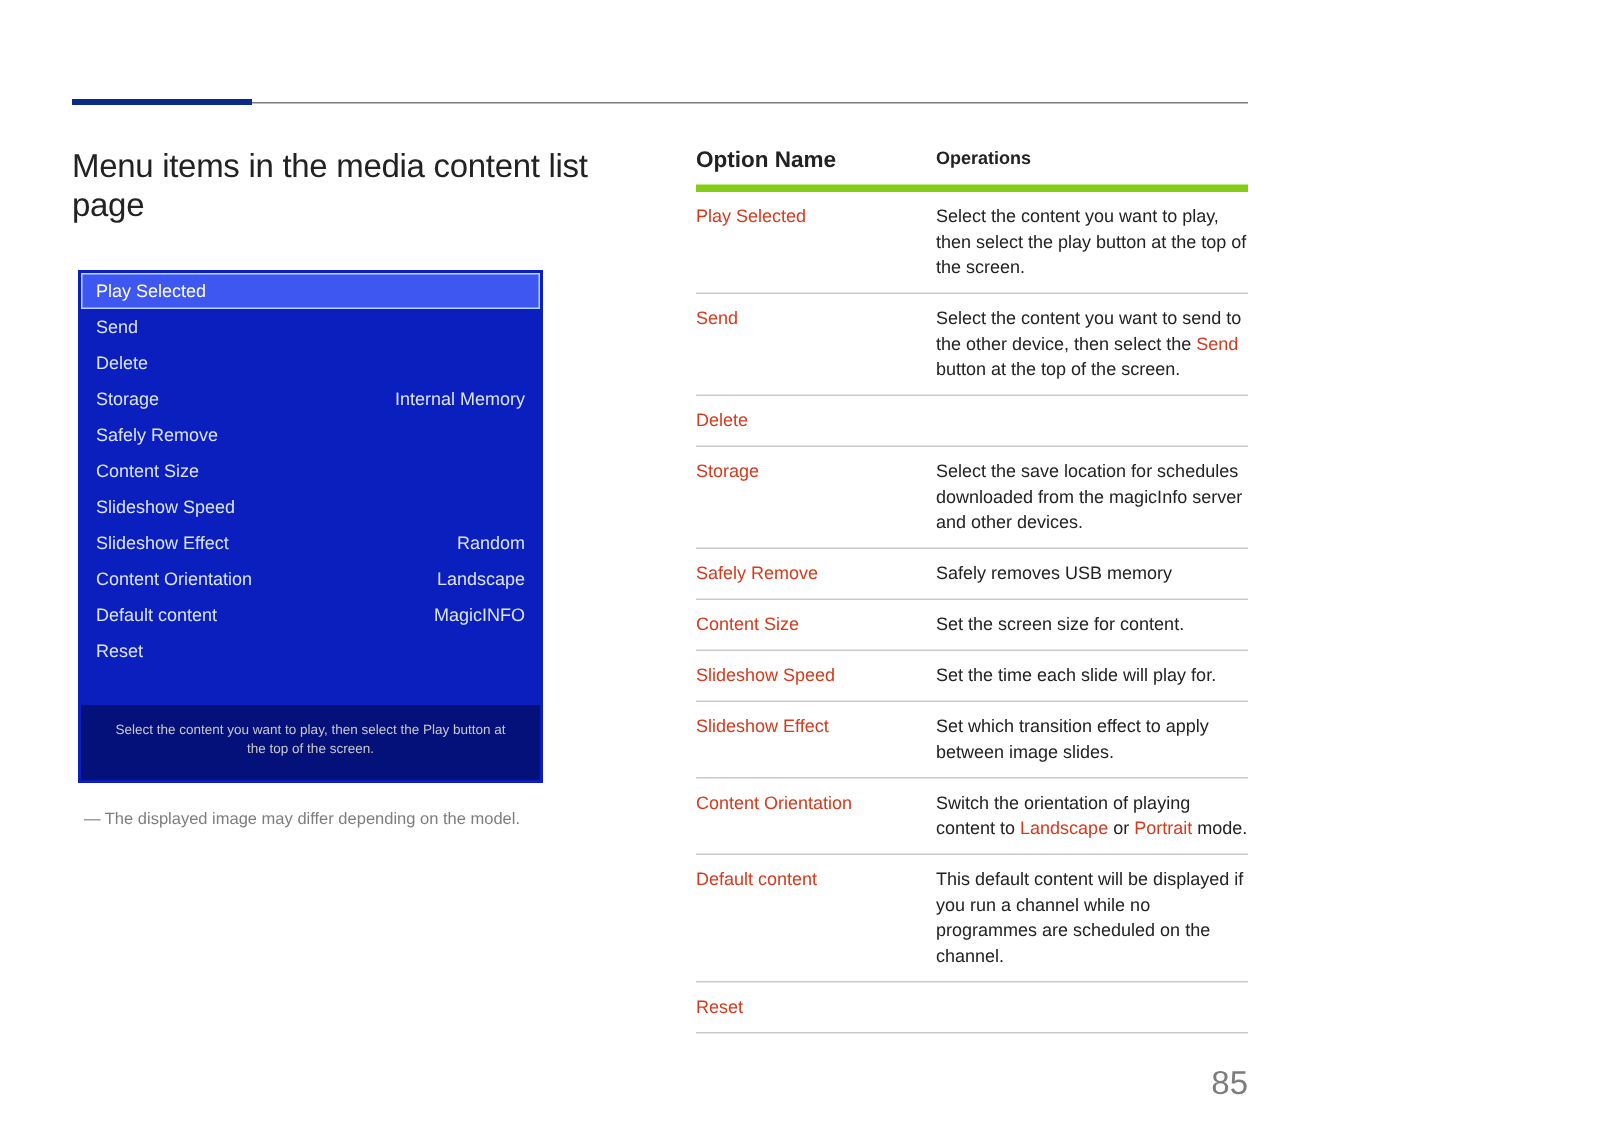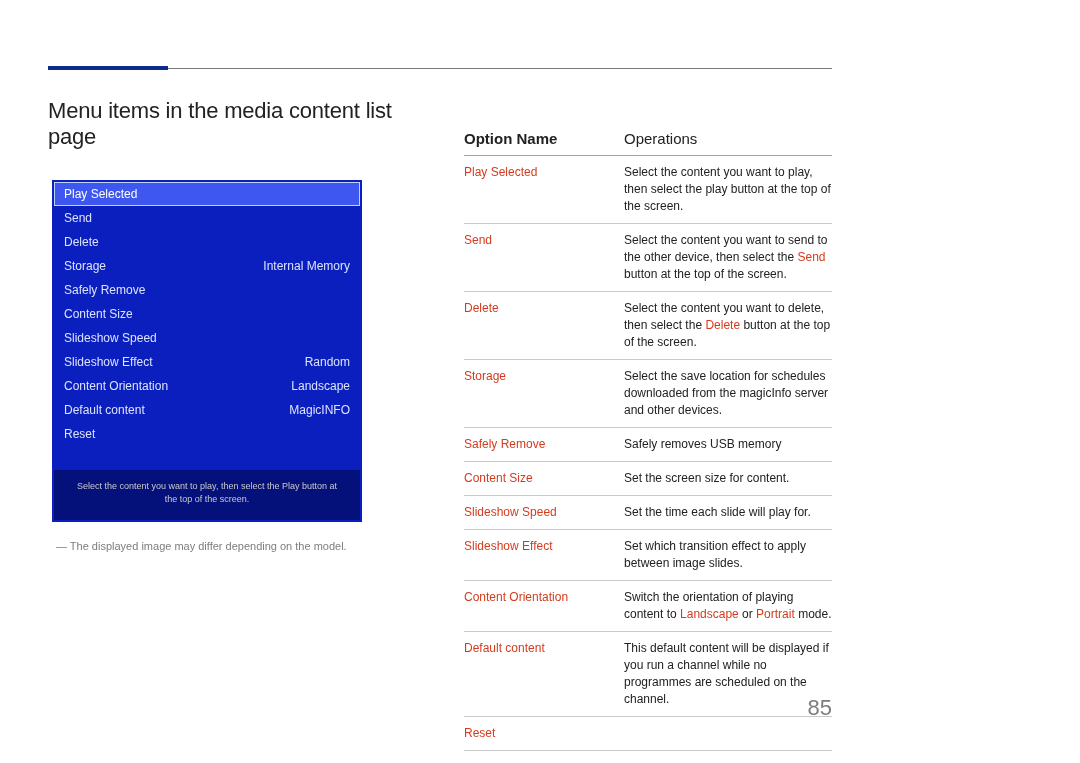--- a/index.html
+++ b/index.html
@@ -71,45 +71,44 @@
   }
   .menu-note {
     margin-top: 18px;
     font-size: 11px;
     color: #7d7d7d;
     margin-left: 8px;
   }
   
   .thead {
     display: flex;
-    border-bottom: 1px solid #84cc16;
+    border-bottom: 5px solid #84cc16;
     padding: 0 0 8px 0;
-    margin-top: 32px;
   }
   .th-name { width: 160px; font-size: 15px; font-weight: 600; }
-  .th-ops  { flex: 1; font-size: 15px; font-weight: 400; }
+  .th-ops  { flex: 1; font-size: 12px; font-weight: 700; }
   .trow {
     display: flex;
     border-bottom: 1px solid #c9c9c9;
     padding: 8px 0 8px 0;
     font-size: 12px;
     line-height: 17px;
   }
   .td-name {
     width: 160px;
     color: #d43b1d;
     font-weight: 500;
     padding-right: 14px;
   }
   .td-ops { flex: 1; color: #222; }
   .td-ops .hl { color: #d43b1d; }
   .page-num {
     position: absolute;
     right: 48px;
-    bottom: 42px;
+    bottom: 28px;
     font-size: 22px;
     color: #7d7d7d;
     font-weight: 400;
   }
 </style>
 </head>
 <body>
 
 <div class="page">
   <div class="top-rule"></div>
@@ -181,21 +180,20 @@
           <div class="trow">
             <div class="td-name">Play Selected</div>
             <div class="td-ops"><span>Select the content you want to play, then select the play button at the top of the screen.</span></div>
           </div>
           <div class="trow">
             <div class="td-name">Send</div>
             <div class="td-ops"><span>Select the content you want to send to the other device, then select the </span><span class="hl">Send</span><span> button at the top of the screen.</span></div>
           </div>
           <div class="trow">
             <div class="td-name">Delete</div>
-            <div class="td-ops"><span>Select the content you want to delete, then select the </span><span class="hl">Delete</span><span> button at the top of the screen.</span></div>
           </div>
           <div class="trow">
             <div class="td-name">Storage</div>
             <div class="td-ops"><span>Select the save location for schedules downloaded from the magicInfo server and other devices.</span></div>
           </div>
           <div class="trow">
             <div class="td-name">Safely Remove</div>
             <div class="td-ops"><span>Safely removes USB memory</span></div>
           </div>
           <div class="trow">

